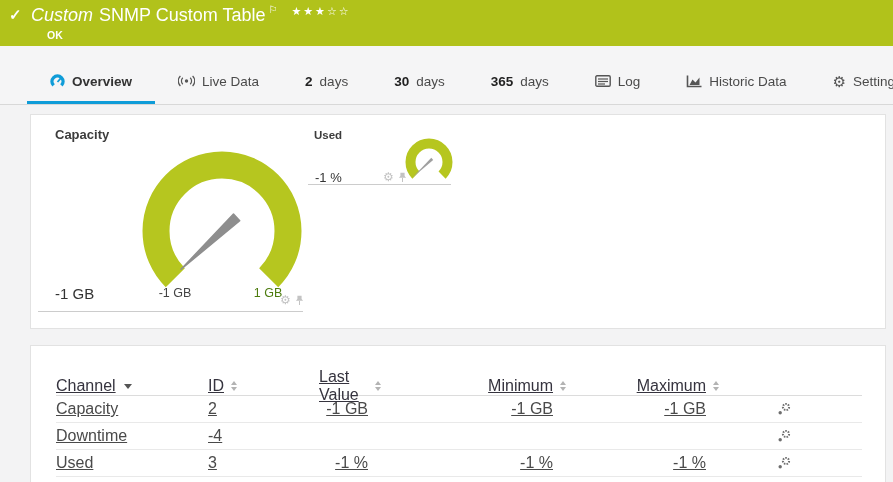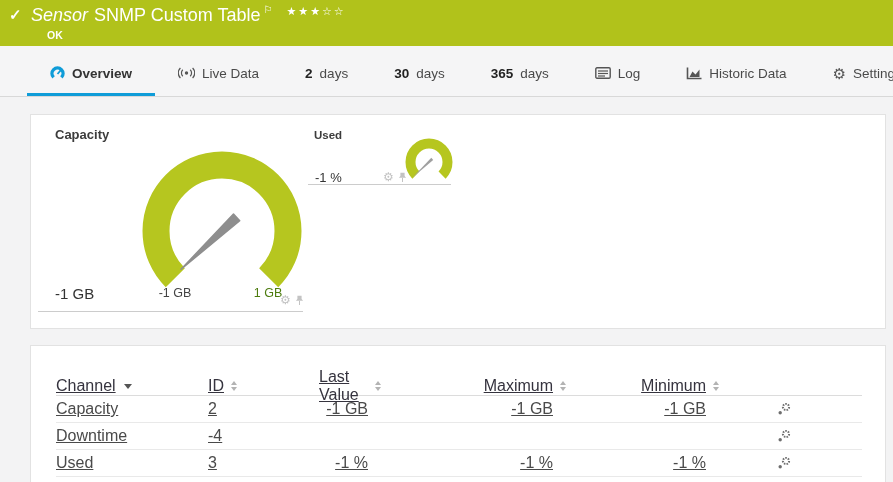--- a/index.html
+++ b/index.html
@@ -18,21 +18,21 @@
   }
   .hdr-check { position:absolute; left:9px; top:6px; font-size:15px; font-weight:bold; }
   .hdr-title { position:absolute; left:31px; top:4px; font-size:18px; white-space:nowrap; }
   .hdr-title .prefix { font-style:italic; margin-right:6px; }
   .hdr-flag { font-size:10px; vertical-align:8px; margin-left:3px; }
   .hdr-stars { font-size:11px; letter-spacing:2px; vertical-align:6px; margin-left:14px; }
   .hdr-ok { position:absolute; left:47px; top:29px; font-size:10.5px; font-weight:bold; }
 
   
   .tabbar {
-    position:absolute; top:46px; left:0; width:893px; height:51px;
+    position:absolute; top:46px; left:0; width:893px; height:59px;
     background:#f5f5f6; border-bottom:1px solid #d8d8d8;
     display:flex; align-items:flex-end; padding-left:27px;
   }
   .tab {
     height:43px; display:flex; align-items:center; gap:7px;
     padding:0 23px; font-size:13.5px; color:#4a4a4a;
     border-bottom:3px solid transparent; cursor:pointer; white-space:nowrap;
   }
   .tab.active { border-bottom-color:#0f9cd8; font-weight:bold; color:#333; }
   .tab .num { font-weight:bold; color:#222; }
@@ -82,21 +82,21 @@
   .tri-down { width:0; height:0; border-left:3.5px solid transparent; border-right:3.5px solid transparent; border-top:4px solid #b3b3b3; }
   .tri-down.dark { border-left-width:4.5px; border-right-width:4.5px; border-top:5px solid #555; margin-left:8px; }
   .chset { margin-left:58px; display:flex; cursor:pointer; }
 </style>
 </head>
 <body>
 
 <div class="hdr">
   <span class="hdr-check">✓</span>
   <div class="hdr-title">
-    <span class="prefix">Sensor</span><span>SNMP Custom Table</span><span class="hdr-flag">⚐</span><span class="hdr-stars">★★★☆☆</span>
+    <span class="prefix">Custom</span><span>SNMP Custom Table</span><span class="hdr-flag">⚐</span><span class="hdr-stars">★★★☆☆</span>
   </div>
   <div class="hdr-ok">OK</div>
 </div>
 
 <div class="tabbar">
   <div class="tab active">
     <svg width="15" height="15" viewBox="0 0 15 15">
       <path d="M3.6,11.4 A5.5,5.5 0 1 1 11.4,11.4" fill="none" stroke="#0f9cd8" stroke-width="3.4"></path>
       <line x1="7.5" y1="8" x2="11.3" y2="3.6" stroke="#0f9cd8" stroke-width="1.8"></line>
     </svg>
@@ -197,28 +197,28 @@
           </span>
       </div>
       <div class="cell r">
         <span>Last Value</span>
         <span class="sort">
             <span class="tri-up"></span>
             <span class="tri-down"></span>
           </span>
       </div>
       <div class="cell r">
+        <span>Minimum</span>
+        <span class="sort">
+            <span class="tri-up"></span>
+            <span class="tri-down"></span>
+          </span>
+      </div>
+      <div class="cell r">
         <span>Maximum</span>
-        <span class="sort">
-            <span class="tri-up"></span>
-            <span class="tri-down"></span>
-          </span>
-      </div>
-      <div class="cell r">
-        <span>Minimum</span>
         <span class="sort">
             <span class="tri-up"></span>
             <span class="tri-down"></span>
           </span>
       </div>
       <div class="cell"></div>
     </div>
 
     <div class="trow">
       <div class="cell">Capacity</div>

